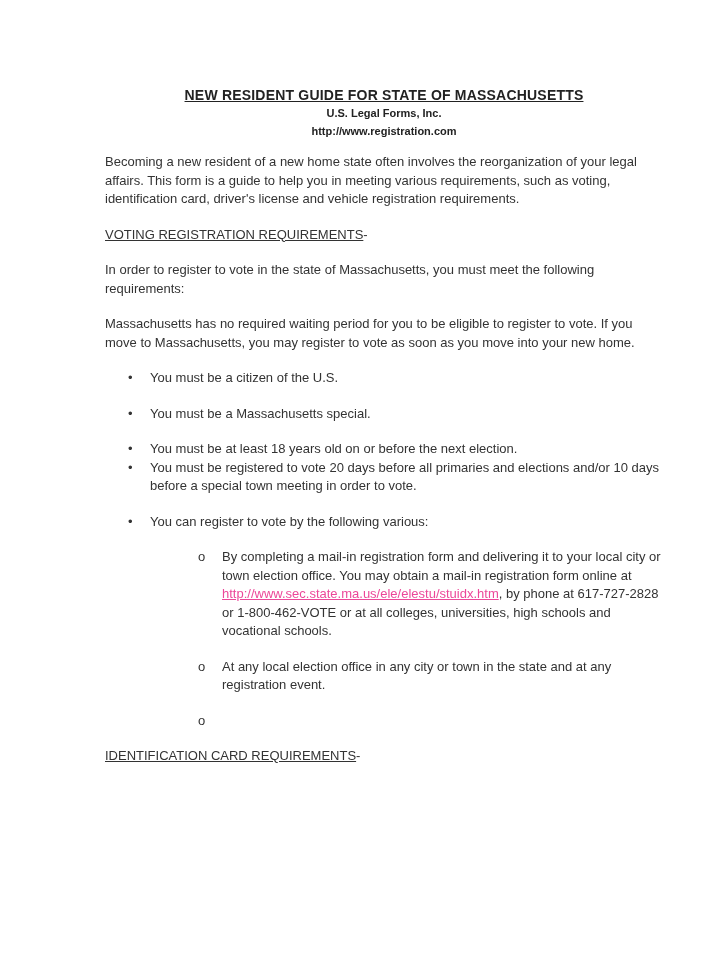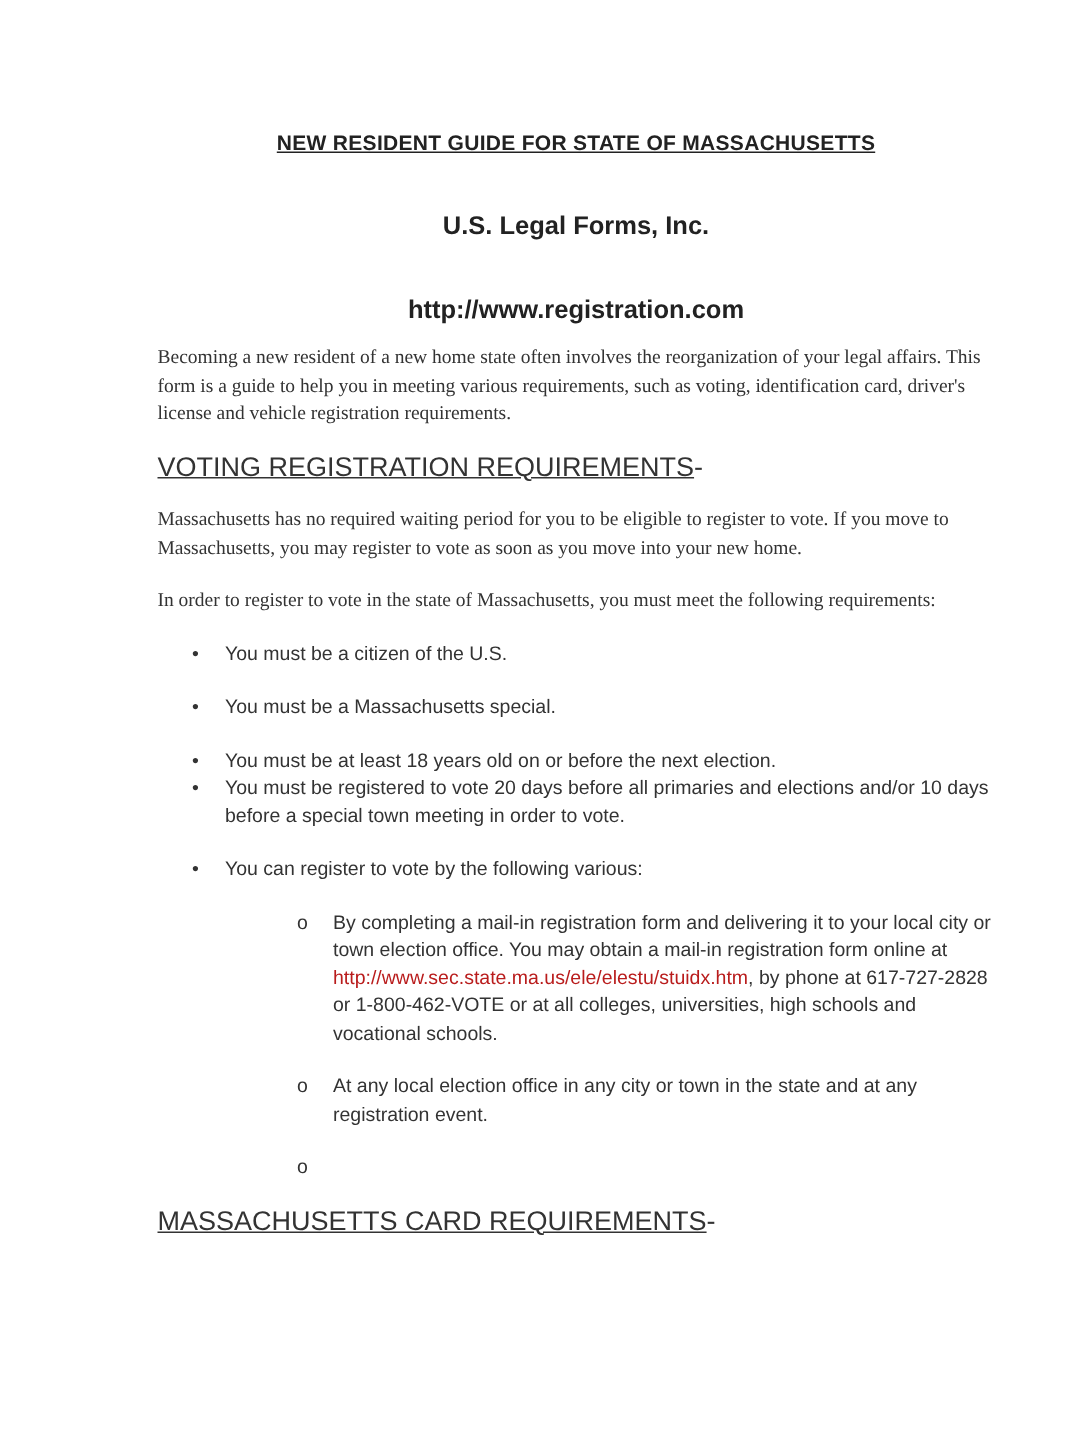--- a/index.html
+++ b/index.html
@@ -28,34 +28,32 @@
   .doc-title {
     font-size: 14px;
     font-weight: bold;
     line-height: 18px;
     margin: 0;
     color: #222222;
     text-decoration: underline;
     letter-spacing: 0.2px;
   }
   .doc-subtitle {
-    font-size: 17px;
+    font-size: 11px;
     font-weight: bold;
     line-height: 18px;
     color: #222222;
-    margin-top: 38px;
   }
   p, .para {
     font-size: 13px;
     line-height: 18.5px;
     margin: 0 0 17px 0;
-    font-family: Liberation Serif, serif;
   }
   .section-heading {
-    font-size: 18px;
+    font-size: 13px;
     font-weight: normal;
     line-height: 18.5px;
     margin: 0 0 17px 0;
     color: #333333;
   }
   .section-heading .u {
     text-decoration: underline;
   }
   .li {
     display: flex;
@@ -78,42 +76,43 @@
   .li.l2 {
     padding-left: 93px;
   }
   .li.l2 .marker {
     width: 24px;
   }
   .li .li-text {
     flex: 1 1 auto;
   }
   a.doc-link {
-    color: #b91c1c;
+    color: #ec4899;
+    text-decoration: underline;
     cursor: pointer;
   }
 </style>
 </head>
 <body>
 
 <div class="page">
 
   <div class="doc-header">
     <h1 class="doc-title">NEW RESIDENT GUIDE FOR STATE OF MASSACHUSETTS</h1>
     <div class="doc-subtitle">U.S. Legal Forms, Inc.</div>
     <div class="doc-subtitle">http://www.registration.com</div>
   </div>
 
   <p>Becoming a new resident of a new home state often involves the reorganization of your legal affairs. This form is a guide to help you in meeting various requirements, such as voting, identification card, driver's license and vehicle registration requirements.</p>
 
   <h2 class="section-heading"><span class="u">VOTING REGISTRATION REQUIREMENTS</span><span>-</span></h2>
 
+  <p>In order to register to vote in the state of Massachusetts, you must meet the following requirements:</p>
+
   <p>Massachusetts has no required waiting period for you to be eligible to register to vote. If you move to Massachusetts, you may register to vote as soon as you move into your new home.</p>
-
-  <p>In order to register to vote in the state of Massachusetts, you must meet the following requirements:</p>
 
   <div class="li l1">
     <span class="marker">•</span>
     <span class="li-text">You must be a citizen of the U.S.</span>
   </div>
 
   <div class="li l1">
     <span class="marker">•</span>
     <span class="li-text">You must be a Massachusetts special.</span>
   </div>
@@ -140,16 +139,16 @@
 
   <div class="li l2">
     <span class="marker">o</span>
     <span class="li-text">At any local election office in any city or town in the state and at any registration event.</span>
   </div>
 
   <div class="li l2">
     <span class="marker">o</span>
   </div>
 
-  <h2 class="section-heading"><span class="u">MASSACHUSETTS CARD REQUIREMENTS</span><span>-</span></h2>
+  <h2 class="section-heading"><span class="u">IDENTIFICATION CARD REQUIREMENTS</span><span>-</span></h2>
 
 
 </div>
 
 </body></html>

